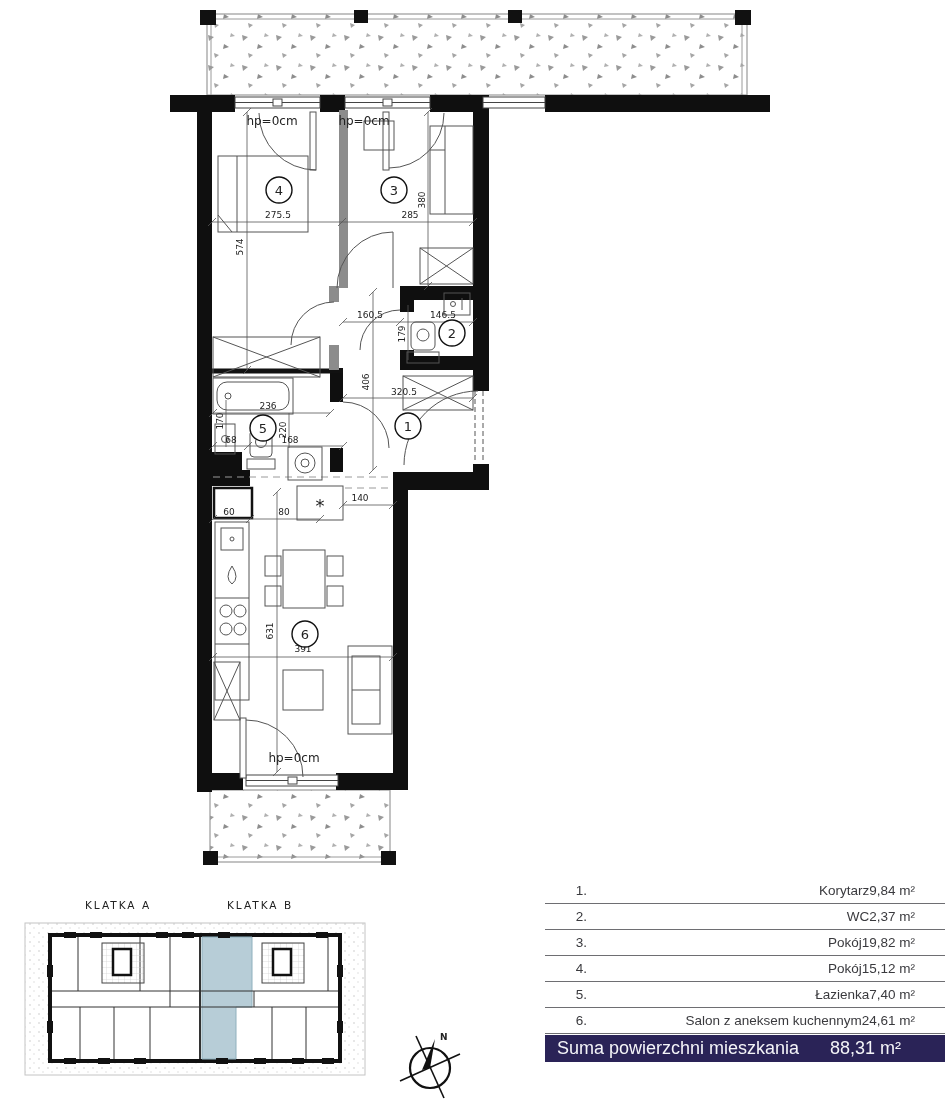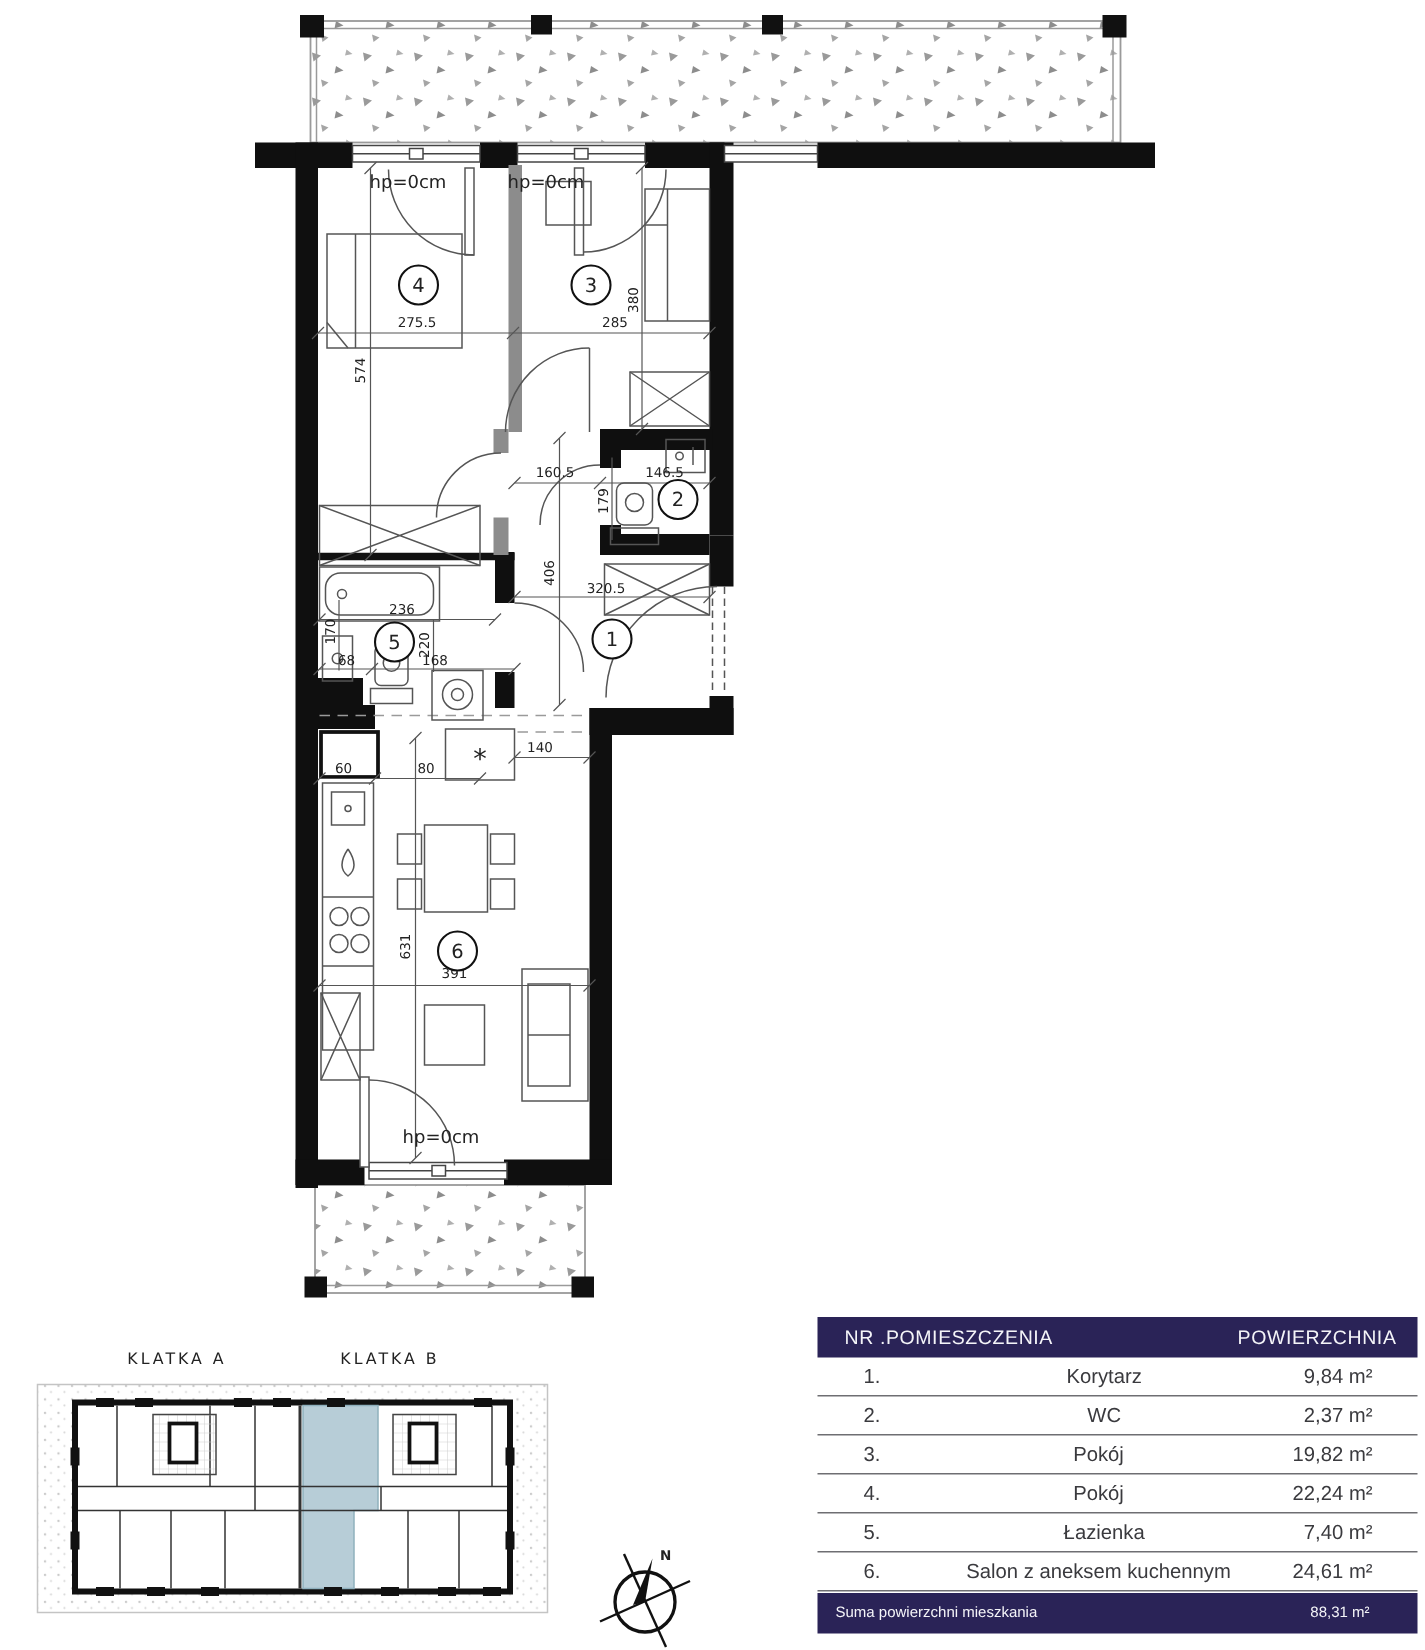--- a/index.html
+++ b/index.html
@@ -4,23 +4,23 @@
 <style>
   html,body{margin:0;padding:0;background:#fff;}
   body{width:950px;height:1100px;position:relative;font-family:"DejaVu Sans",sans-serif;overflow:hidden;}
   .abs{position:absolute;}
   svg text{fill:#222;}
   
   .area-table{position:absolute;left:545px;top:878px;width:400px;font-family:"Liberation Sans","DejaVu Sans",sans-serif;}
   .at-header{display:flex;justify-content:space-between;align-items:center;background:#2a2357;color:#f4f4f8;height:27px;font-size:13px;letter-spacing:.4px;padding:0 14px 0 18px;box-sizing:border-box;}
   .at-row{display:flex;align-items:center;height:25px;border-bottom:1px solid #6e6e72;font-size:13.5px;color:#3a3a3e;}
   .at-no{width:26px;text-align:right;margin-left:16px;flex:none;}
-  .at-name{margin-left:16px;flex:1;text-align:center;}
+  .at-name{margin-left:16px;flex:1;text-align:right;}
   .at-area{flex:none;text-align:right;padding-right:30px;}
-  .at-footer{display:flex;justify-content:space-between;align-items:center;background:#2a2357;color:#f4f4f8;height:27px;font-size:10px;padding:0 32px 0 12px;box-sizing:border-box;margin-top:1px;}
+  .at-footer{display:flex;justify-content:space-between;align-items:center;background:#2a2357;color:#f4f4f8;height:27px;font-size:18px;padding:0 44px 0 12px;box-sizing:border-box;margin-top:1px;}
 </style>
 </head>
 <body>
 
 <svg class="abs" style="left:0;top:0" width="950" height="880" viewBox="0 0 950 880">
   <defs>
     <pattern id="stipple" width="34" height="30" patternUnits="userSpaceOnUse">
       <path d="M4 5 l6 2 l-5 4 z" fill="#9a9a9a"></path>
       <path d="M20 14 l5 3 l-6 2 z" fill="#8d8d8d"></path>
       <path d="M10 23 l5 2 l-4 3 z" fill="#a5a5a5"></path>
@@ -351,43 +351,39 @@
   <g>
     <circle cx="42" cy="40" r="20" fill="none" stroke="#111" stroke-width="2.2"></circle>
     <line x1="12" y1="53" x2="72" y2="26" stroke="#111" stroke-width="1.6"></line>
     <line x1="28" y1="8" x2="56" y2="70" stroke="#111" stroke-width="1.6"></line>
     <polygon points="42,40 34,42 47,11" fill="#111"></polygon>
   </g>
   <text x="52" y="12" font-size="9" font-weight="bold" fill="#111">N</text>
 </svg>
 
 <div class="area-table">
-  <div class="at-header">
-    <span>NR .POMIESZCZENIA</span>
-    <span>POWIERZCHNIA</span>
-  </div>
   <div class="at-row">
     <span class="at-no">1.</span>
     <span class="at-name">Korytarz</span>
     <span class="at-area">9,84 m²</span>
   </div>
   <div class="at-row">
     <span class="at-no">2.</span>
     <span class="at-name">WC</span>
     <span class="at-area">2,37 m²</span>
   </div>
   <div class="at-row">
     <span class="at-no">3.</span>
     <span class="at-name">Pokój</span>
     <span class="at-area">19,82 m²</span>
   </div>
   <div class="at-row">
     <span class="at-no">4.</span>
     <span class="at-name">Pokój</span>
-    <span class="at-area">22,24 m²</span>
+    <span class="at-area">15,12 m²</span>
   </div>
   <div class="at-row">
     <span class="at-no">5.</span>
     <span class="at-name">Łazienka</span>
     <span class="at-area">7,40 m²</span>
   </div>
   <div class="at-row">
     <span class="at-no">6.</span>
     <span class="at-name">Salon z aneksem kuchennym</span>
     <span class="at-area">24,61 m²</span>

